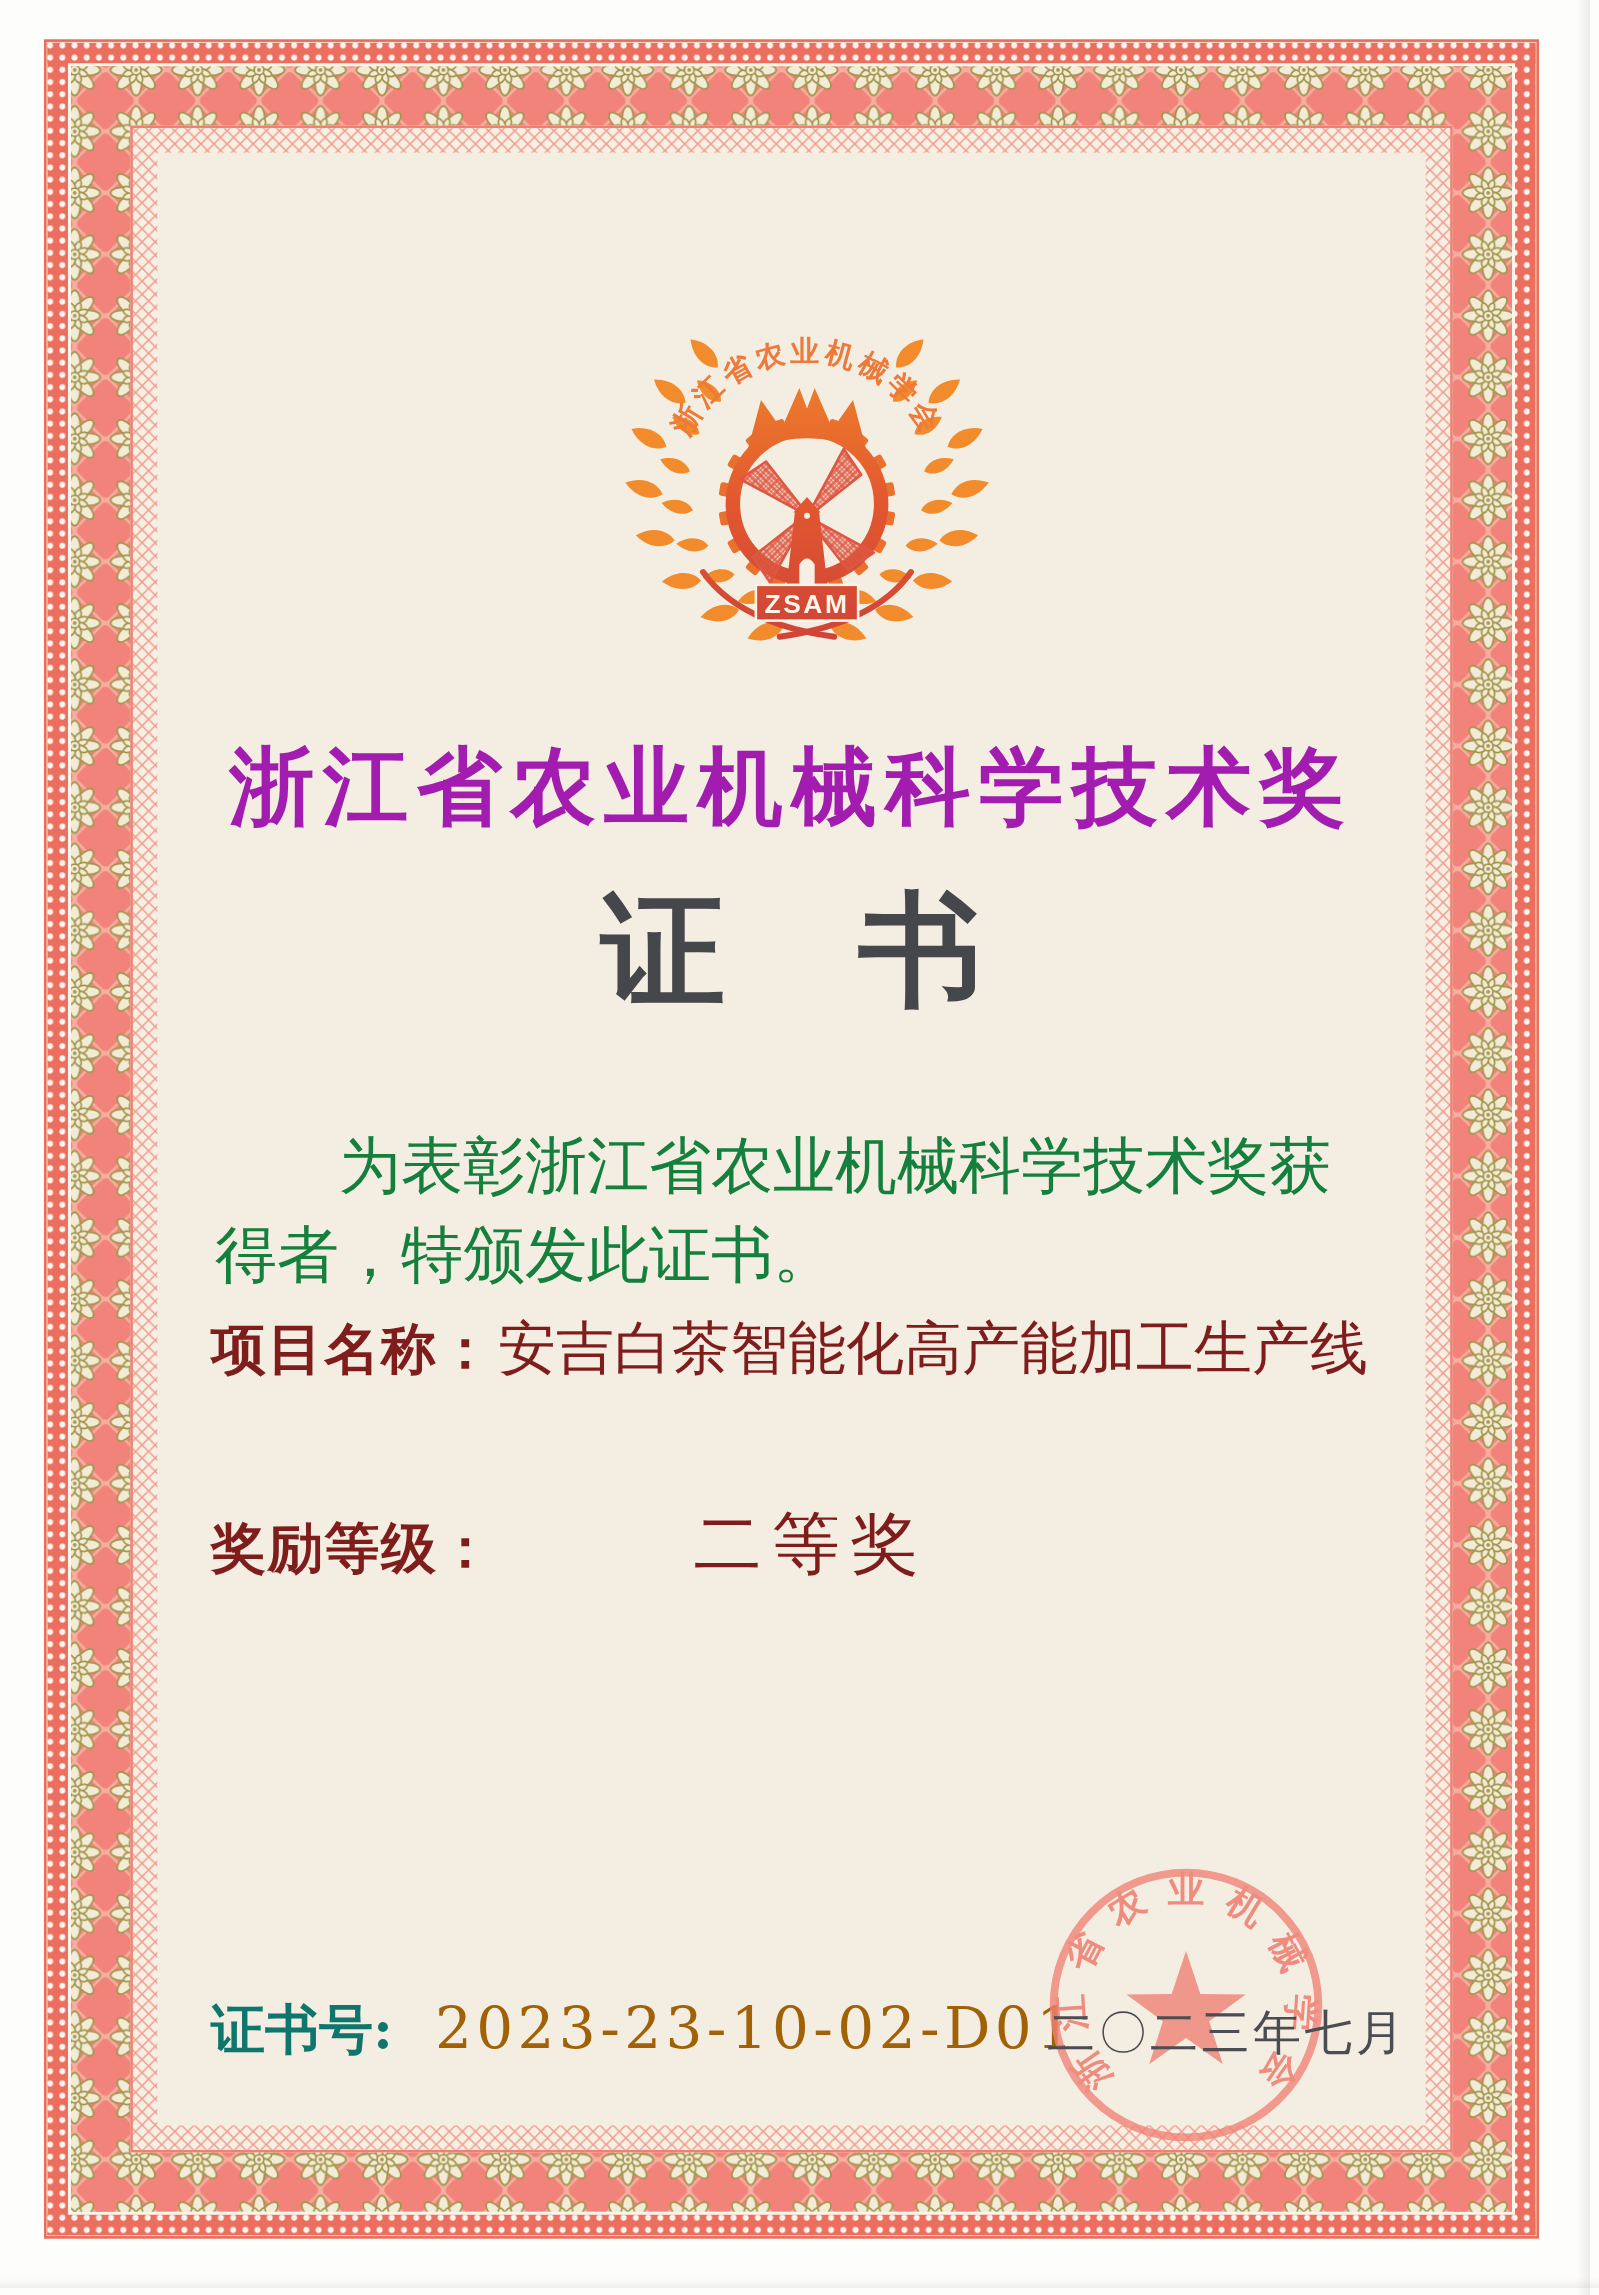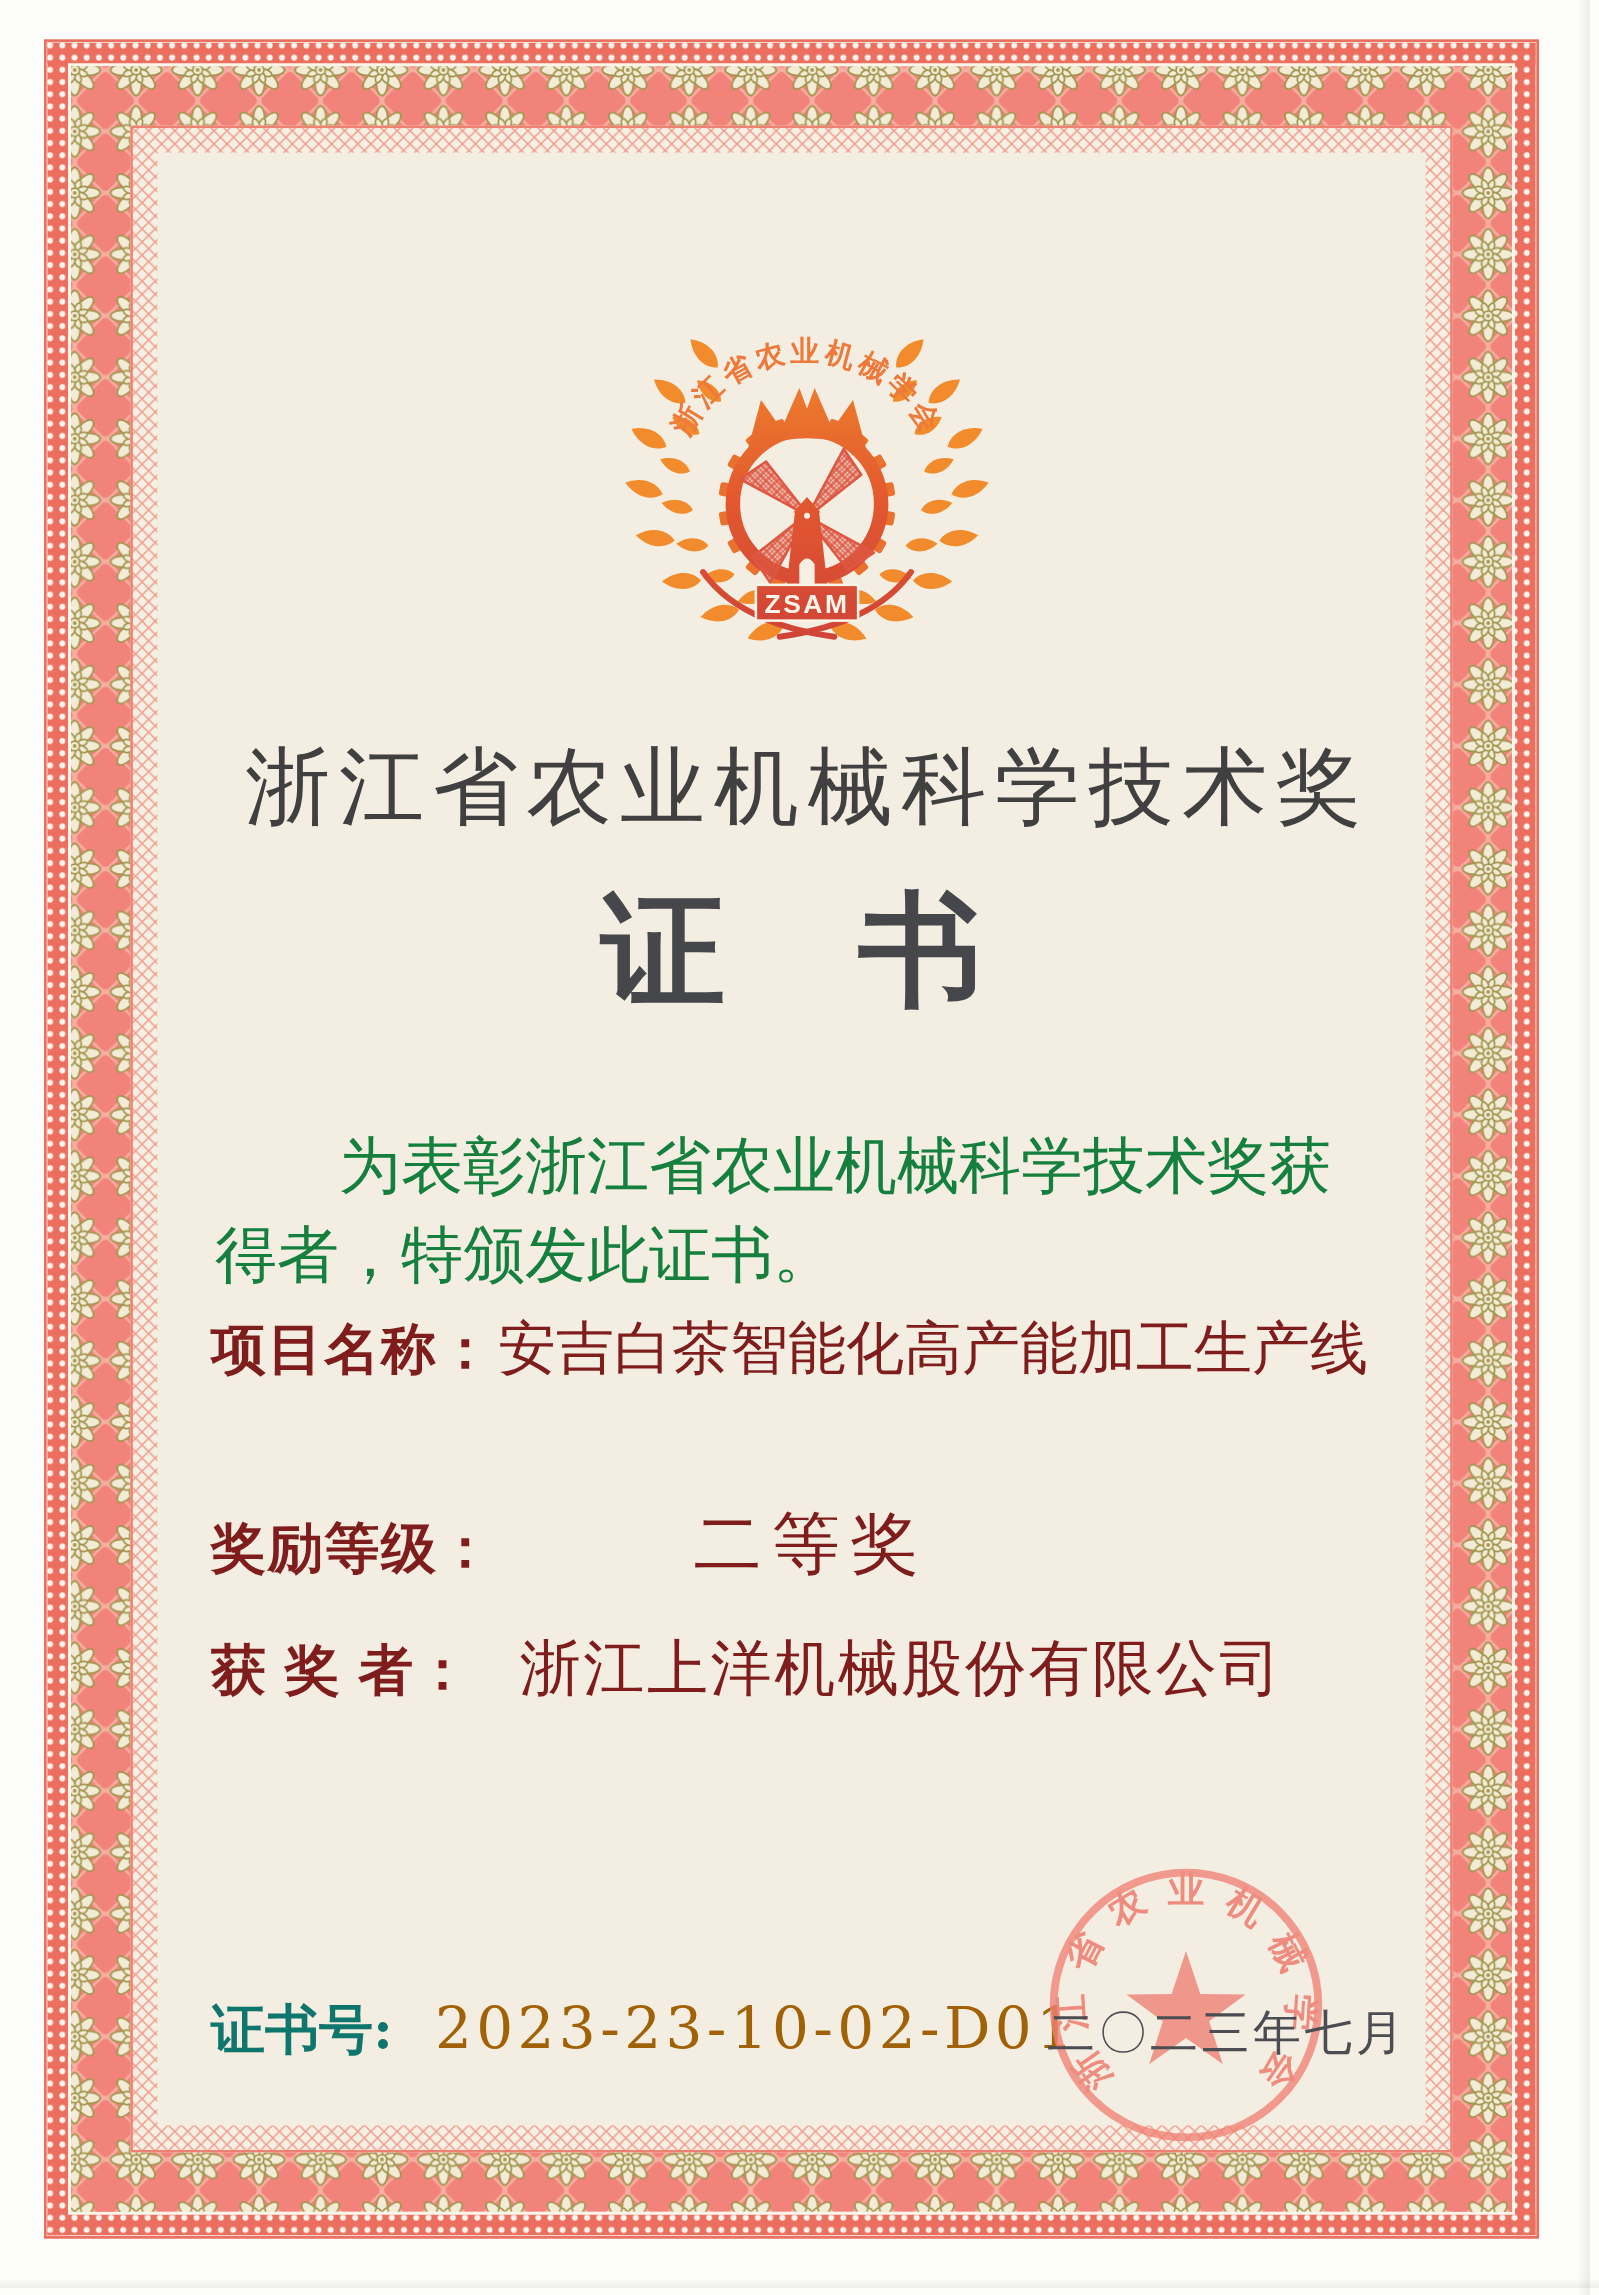--- a/index.html
+++ b/index.html
@@ -9,21 +9,21 @@
         background:linear-gradient(to right,rgba(120,110,100,0),rgba(120,110,100,.12));}
   .scan-edge-bottom{position:absolute;left:0;bottom:7px;width:100%;height:10.5px;
         background:linear-gradient(to bottom,rgba(120,110,100,0),rgba(120,110,100,.10));}
   .card{position:absolute;left:44px;top:39px;width:1495px;height:2200px;background:#f4eee2;}
   .frame{position:absolute;left:0;top:0;}
   .content{position:absolute;left:0;top:0;width:100%;height:100%;}
 
   .logo{position:absolute;left:567px;top:260px;width:392px;height:345px;}
 
   .award-title{position:absolute;left:0;top:691px;width:100%;text-align:center;
-        font-size:85px;font-weight:400;color:#404040;letter-spacing:8.7px;padding-left:16px;}
+        font-size:85px;font-weight:700;color:#a21caf;letter-spacing:8.7px;}
   .cert-title{position:absolute;left:0;top:830px;width:100%;display:flex;
         justify-content:center;gap:133px;font-size:124px;font-weight:700;color:#46474b;}
 
   .citation{position:absolute;left:171px;top:1020px;width:1164px;
         font-family:"DejaVu Serif",serif;font-size:62px;line-height:89px;
         color:#15803d;text-indent:124px;word-break:break-all;}
 
   .row{position:absolute;left:167px;white-space:nowrap;}
   .row-label{font-size:55px;font-weight:700;color:#7f1d1d;letter-spacing:1.7px;}
   .row-value{font-family:"DejaVu Serif",serif;color:#7f1d1d;}
@@ -213,23 +213,20 @@
       </div>
 
       <p class="citation">为表彰浙江省农业机械科学技术奖获得者，特颁发此证书。</p>
 
       <div class="row row-project">
         <span class="row-label">项目名称：</span><span class="row-value">安吉白茶智能化高产能加工生产线</span>
       </div>
       <div class="row row-grade">
         <span class="row-label">奖励等级：</span><span class="row-value">二等奖</span>
       </div>
-      <div class="row row-winner">
-        <span class="row-label">获 奖 者：</span><span class="row-value">浙江上洋机械股份有限公司</span>
-      </div>
 
       <div class="row row-certno">
         <span class="certno-label">证书号:</span><span class="certno-value">2023-23-10-02-D01</span>
       </div>
       <div class="issue-date">二〇二三年七月</div>
 
       <svg class="seal" viewBox="0 0 340 340">
         <circle cx="170" cy="170" r="152" fill="none" stroke="#ef8376" stroke-width="9" opacity=".9"></circle>
         <polygon opacity=".92" fill="#ef8376" points="170,108 186.5,157.3 238.5,157.8 196.6,188.7 212.3,238.2 170,208 127.7,238.2 143.4,188.7 101.5,157.8 153.5,157.3"></polygon>
         <g class="seal-chars" font-size="42" fill="#ee7f72">

